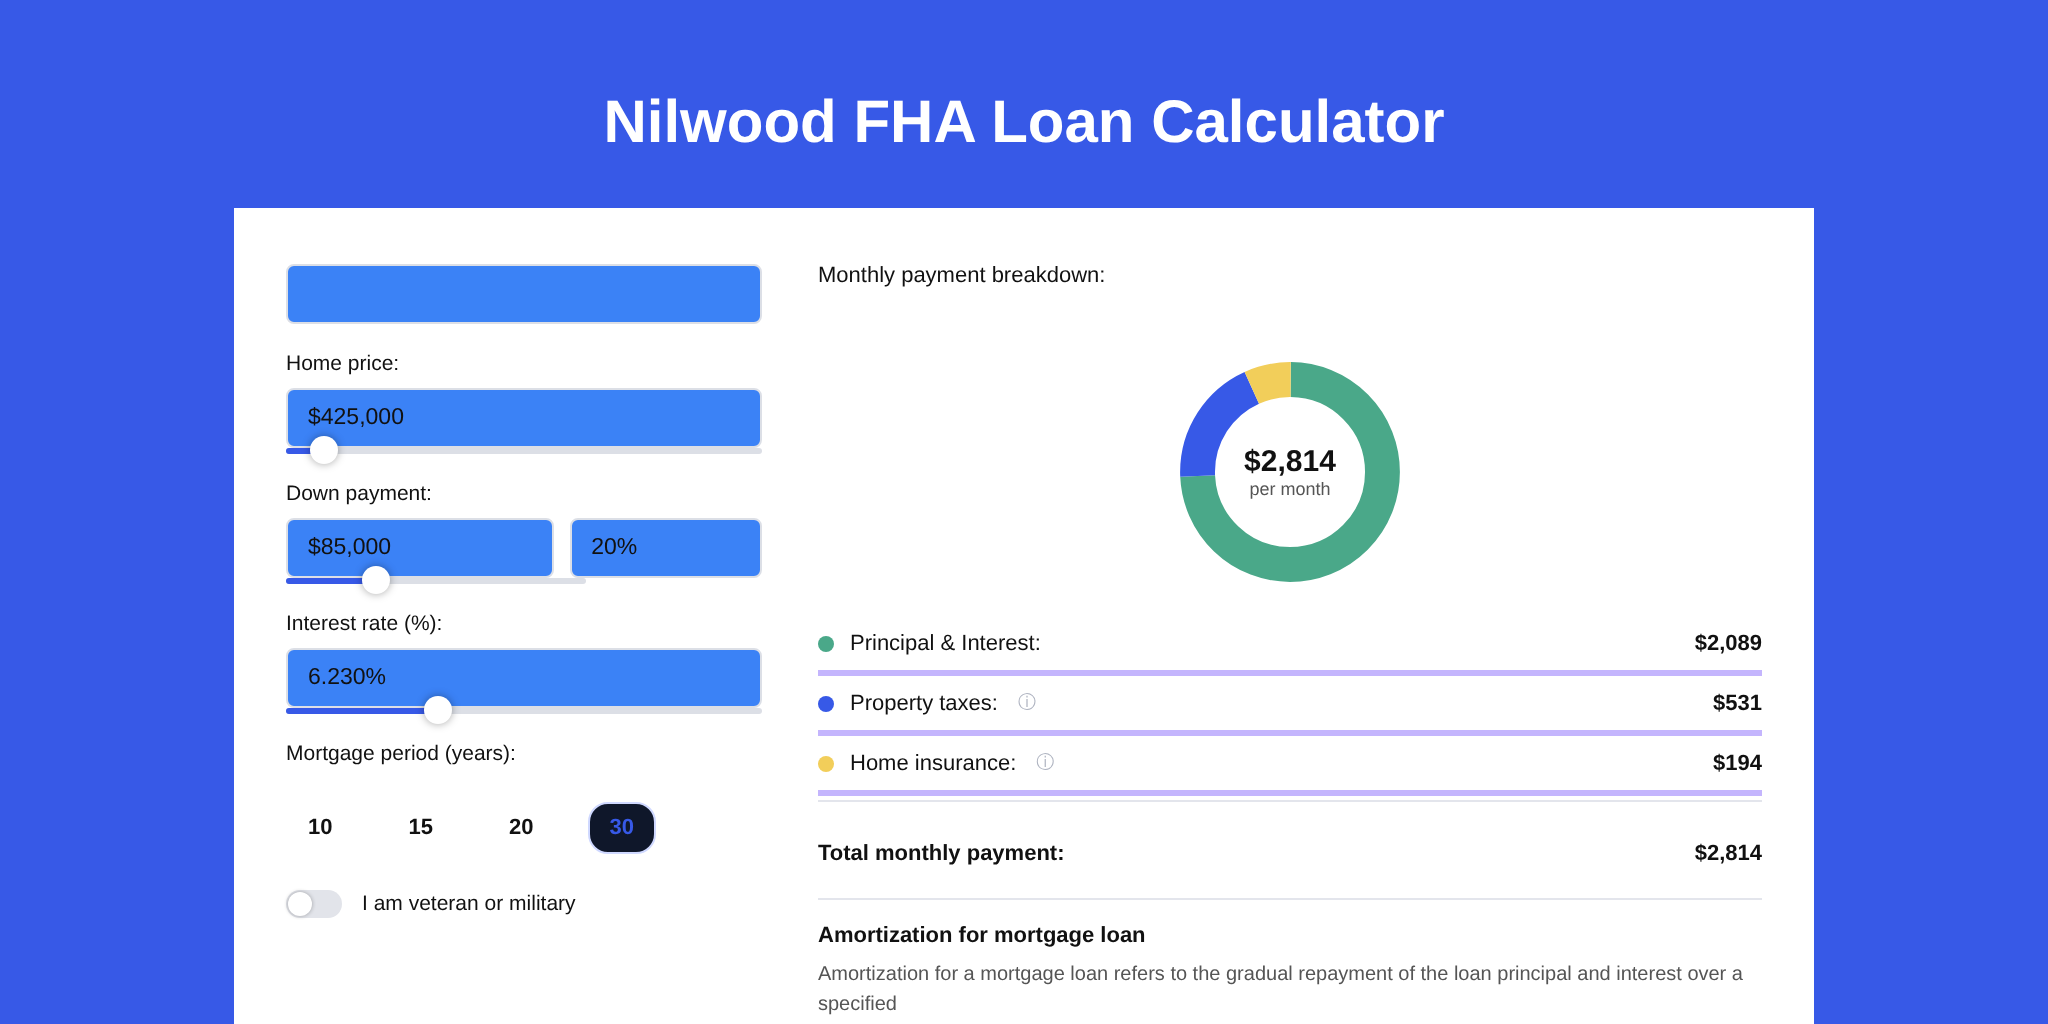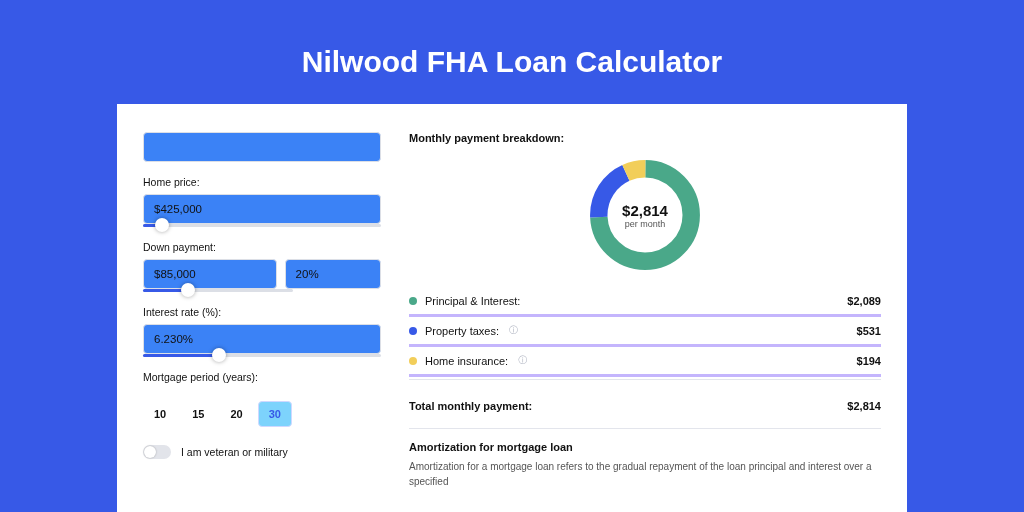--- a/index.html
+++ b/index.html
@@ -71,37 +71,38 @@
     background: #fff;
     box-shadow: 0 0 4px rgba(0,0,0,0.35);
     top: -6px;
     transform: translateX(-50%);
   }
   .row { display: flex; gap: 8px; }
   .row .input:first-child { flex: 1.5; }
   .row .input:last-child { flex: 1; }
   .seg {
     display: flex;
-    gap: 4px;
+    gap: 16px;
     margin-top: 18px;
   }
   .seg-btn {
     font-size: 11px;
     padding: 6px 10px;
     border: 1px solid transparent;
     background: transparent;
     cursor: pointer;
     font-weight: 600;
     color: #111;
     border-radius: 4px;
   }
   .seg-btn.active {
-    background: #7dd3fc;
+    background: #0f172a;
     color: #3759e7;
     border-color: #cfd8ff;
+    border-radius: 10px;
   }
   .toggle-row {
     display: flex;
     align-items: center;
     gap: 10px;
     margin-top: 18px;
   }
   .toggle {
     width: 28px; height: 14px;
     background: #e2e4ea;
@@ -113,22 +114,22 @@
     position: absolute;
     width: 12px; height: 12px;
     background: #fff;
     border-radius: 50%;
     top: 1px; left: 1px;
     box-shadow: 0 0 2px rgba(0,0,0,0.3);
   }
   .toggle-label { font-size: 10.5px; }
   .breakdown-title {
     font-size: 11px;
-    font-weight: 700;
-    margin-bottom: 2px;
+    font-weight: 400;
+    margin-bottom: 23px;
   }
   .donut-wrap {
     display: flex;
     justify-content: center;
     padding: 8px 0 12px 0;
   }
   .donut {
     position: relative;
     width: 122px; height: 122px;
   }

